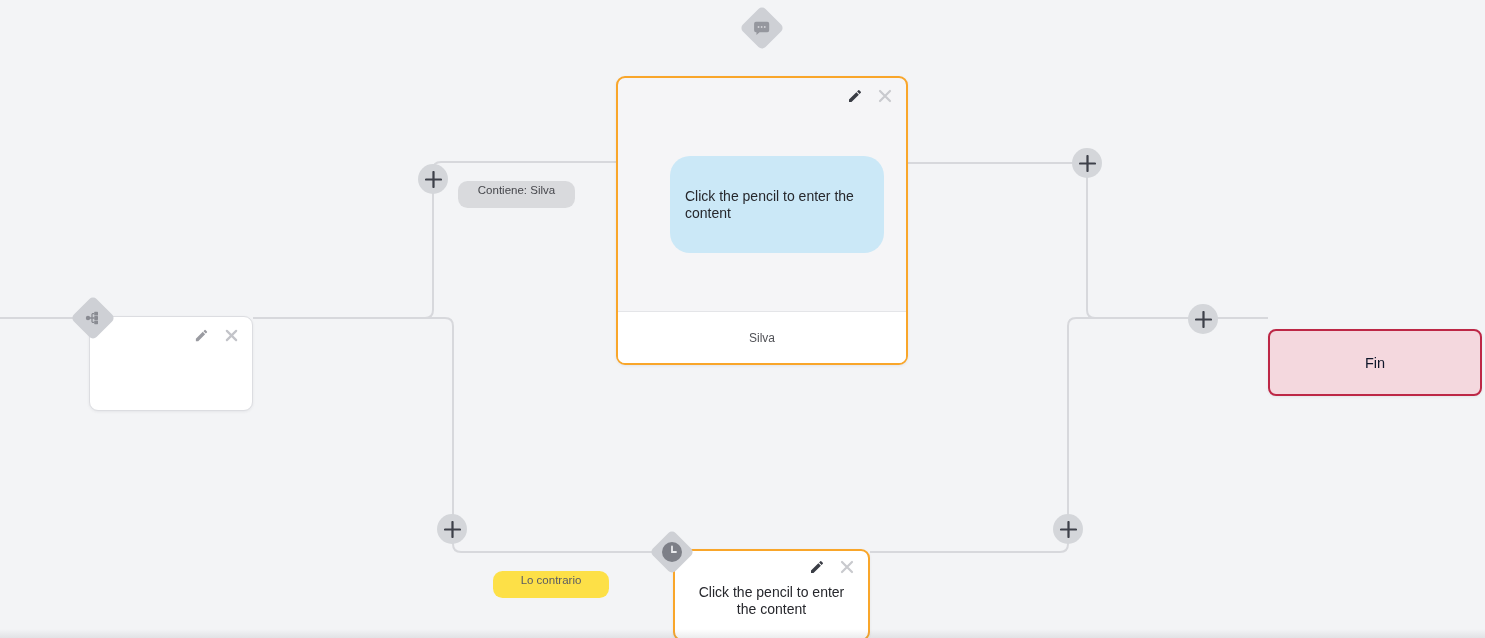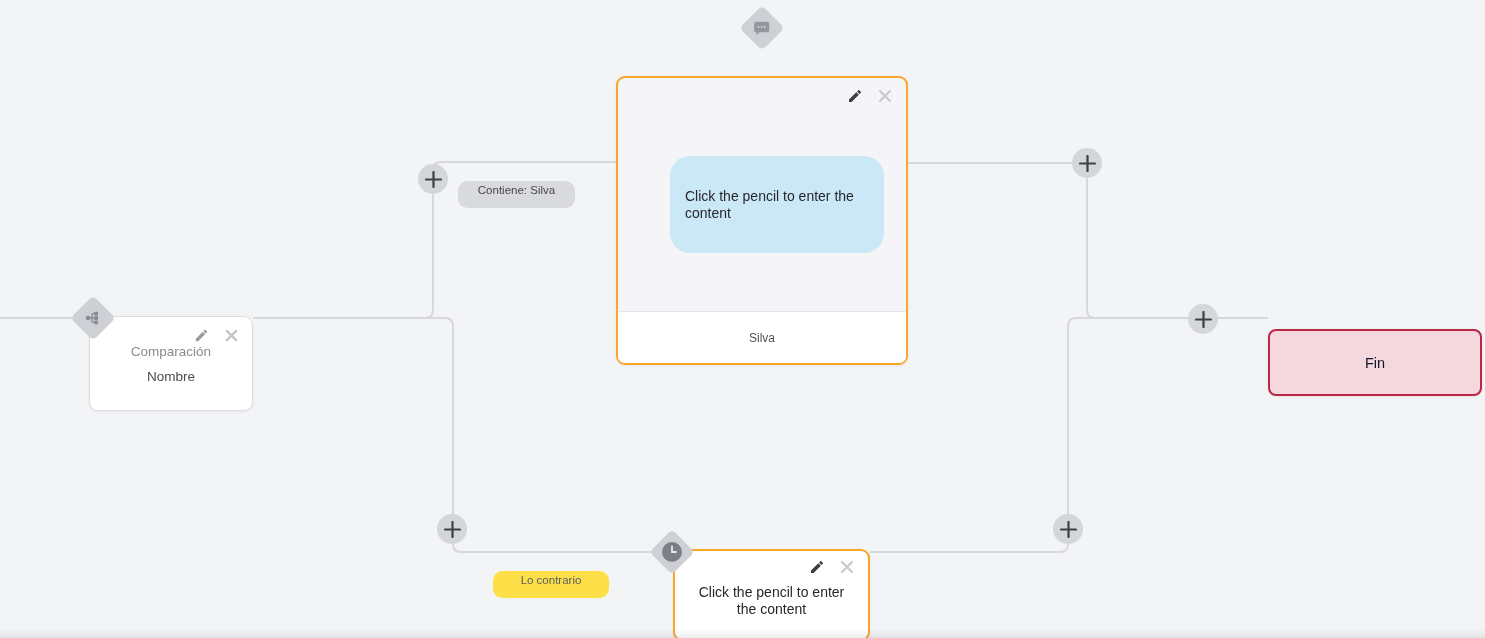--- a/index.html
+++ b/index.html
@@ -134,24 +134,20 @@
         <svg width="15" height="15" viewBox="0 0 24 24">
             <path fill="#9a9ba1" d="M3 17.25V21h3.75L17.81 9.94l-3.75-3.75L3 17.25zM20.71 7.04a1 1 0 0 0 0-1.41l-2.34-2.34a1 1 0 0 0-1.41 0l-1.83 1.83 3.75 3.75 1.83-1.83z"></path>
           </svg>
       </span>
       <span class="icon-btn">
         <svg width="13" height="13" viewBox="0 0 14 14">
             <path d="M2 2 L12 12 M12 2 L2 12" stroke="#c3c4c9" stroke-width="2.4" stroke-linecap="round"></path>
           </svg>
       </span>
     </div>
-    <div class="titles">
-      <div class="title">Comparación</div>
-      <div class="subtitle">Nombre</div>
-    </div>
   </div>
   <div id="port-condition" class="diamond">
     <span class="d-icon">
       <svg width="16" height="16" viewBox="0 0 16 16">
         <g fill="#898b92">
           <circle cx="3" cy="8" r="2.2"></circle>
           <rect x="9.2" y="1.8" width="3.8" height="3.8" rx="0.6"></rect>
           <rect x="9.2" y="6.1" width="3.8" height="3.8" rx="0.6"></rect>
           <rect x="9.2" y="10.4" width="3.8" height="3.8" rx="0.6"></rect>
         </g>

